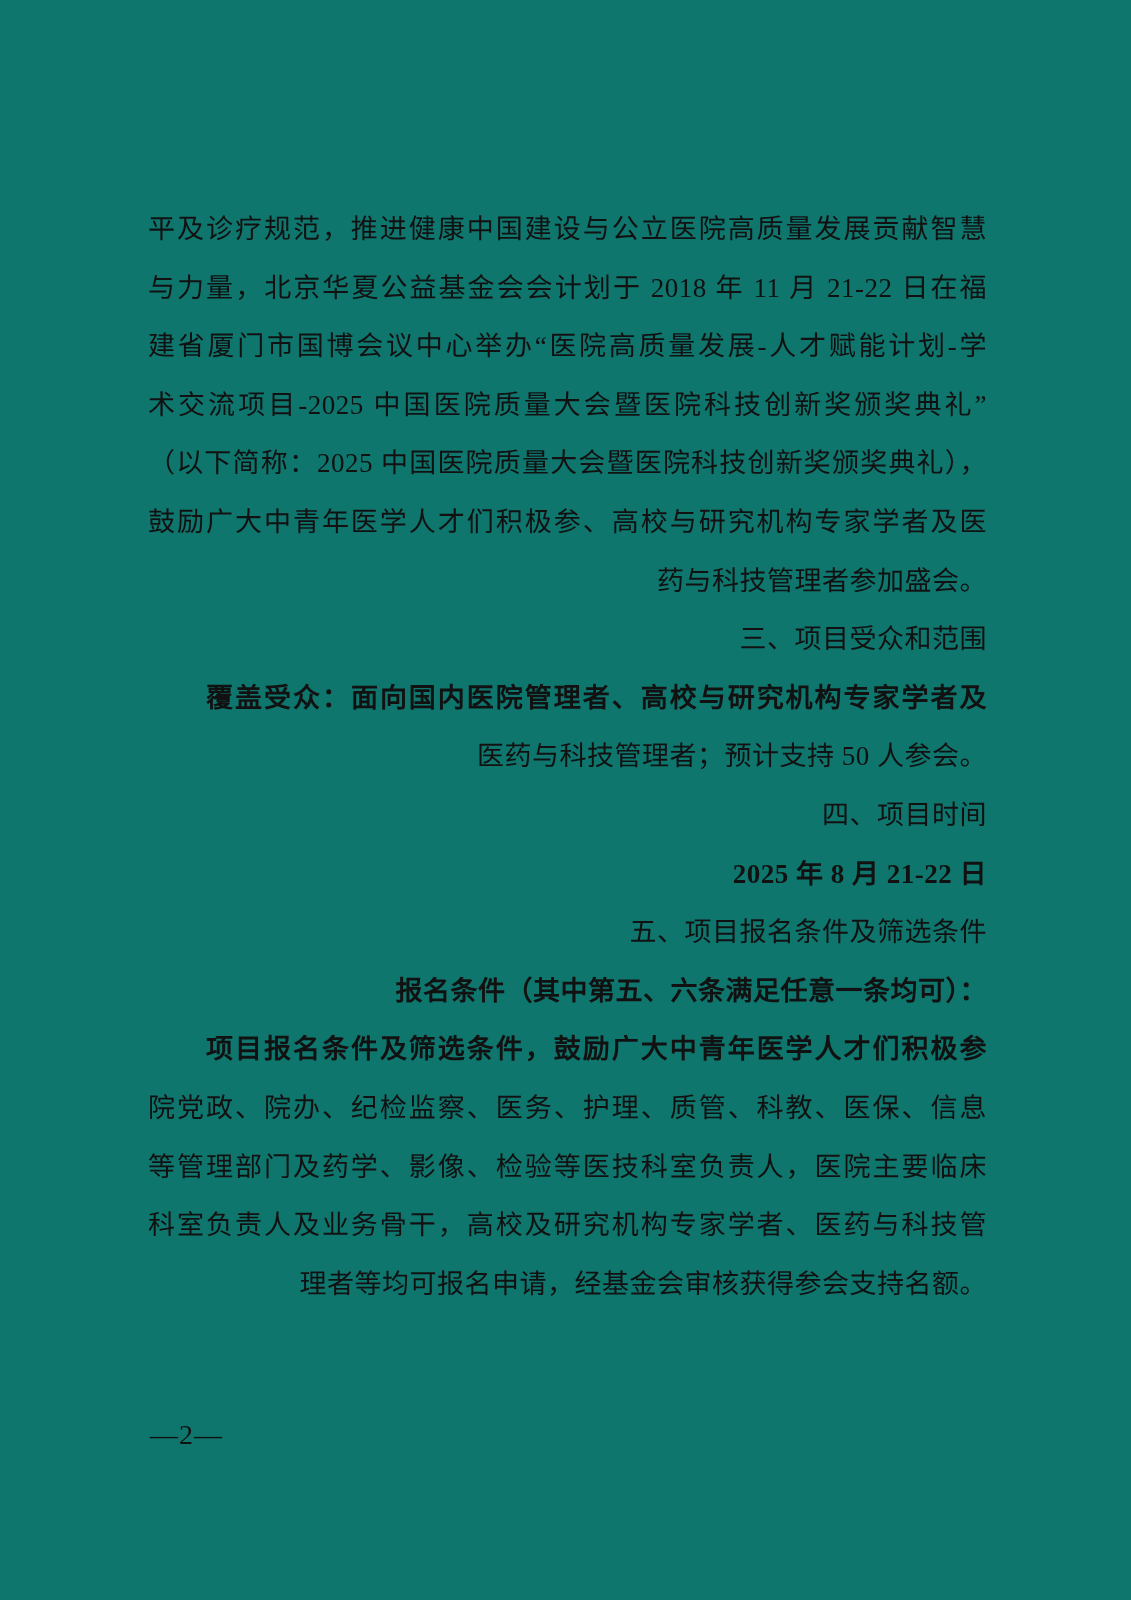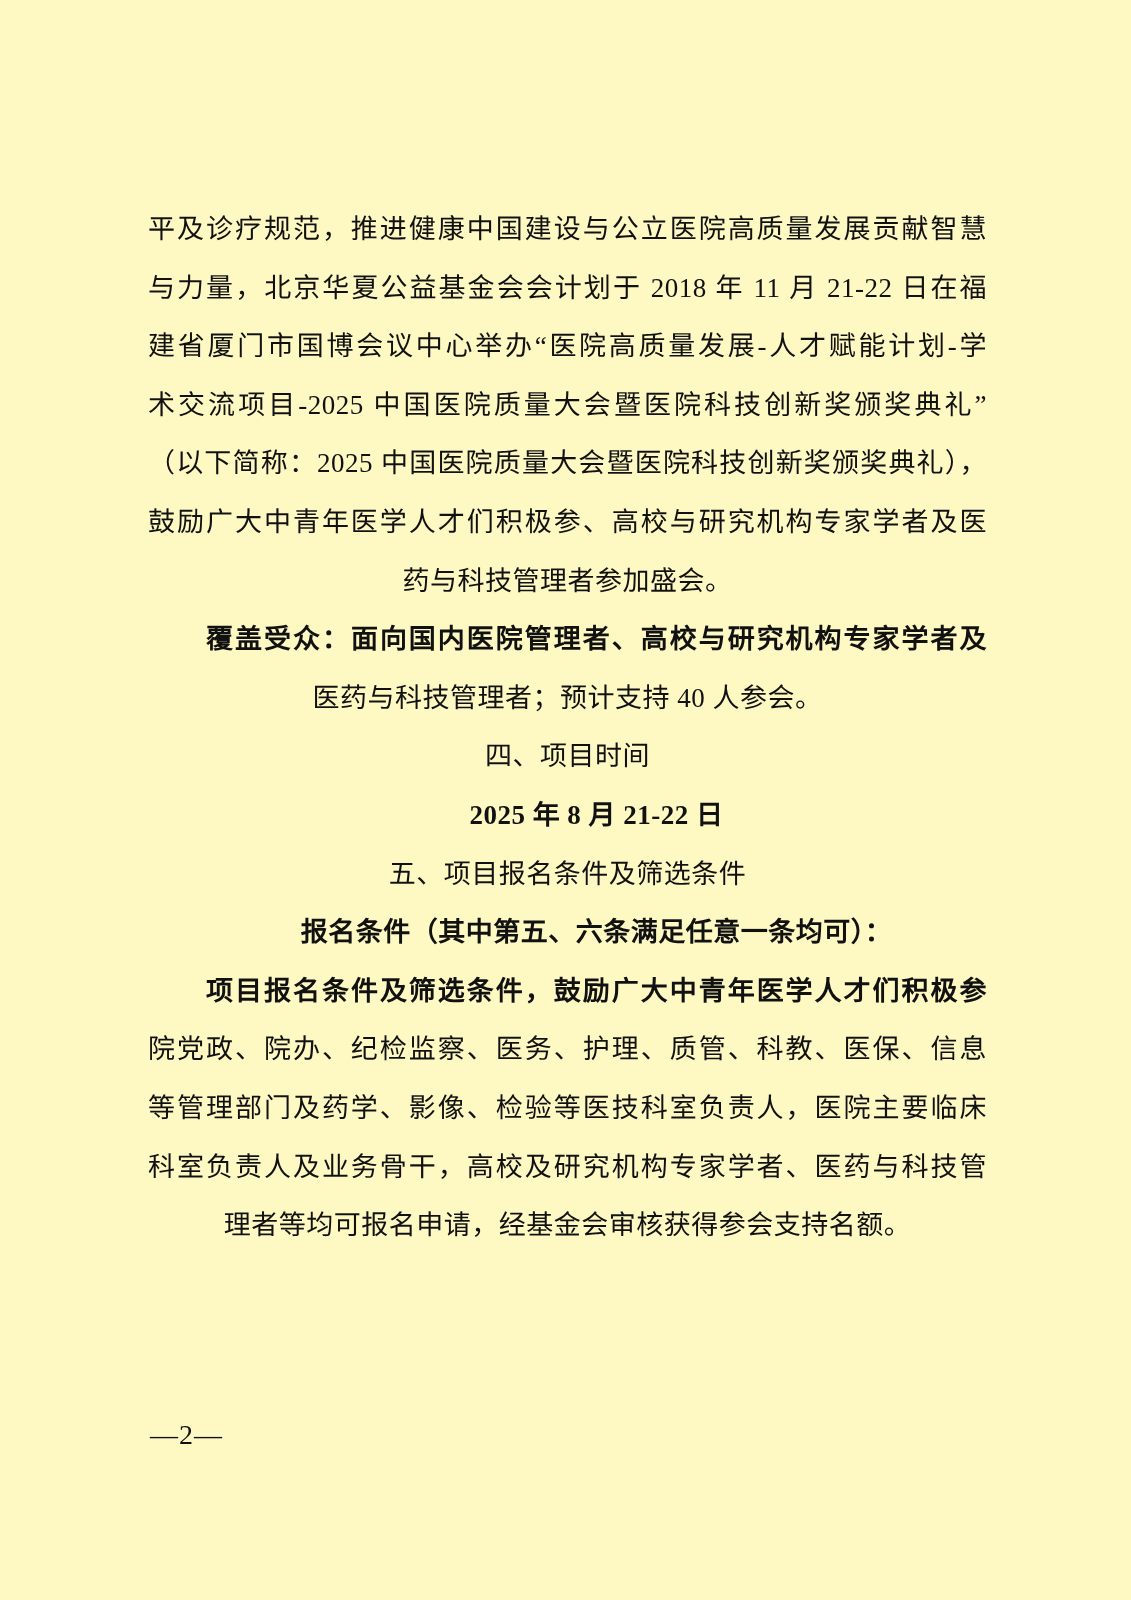--- a/index.html
+++ b/index.html
@@ -11,33 +11,33 @@
     position: relative;
     width: 1131px;
     height: 1600px;
     overflow: hidden;
     font-family: "Liberation Serif", "DejaVu Serif", serif;
     color: #111111;
   }
   .page {
     position: absolute;
     inset: 0;
-    background: #fef9c3;
+    background: #0f766e;
   }
   .content {
     position: absolute;
     left: 148px;
     top: 200px;
     width: 839px;
     font-size: 27px;
     line-height: 58.6px;
     letter-spacing: 0.5px;
   }
   .line {
-    text-align: center;
+    text-align: right;
     white-space: normal;
   }
   
   .line.just {
     text-align: justify;
     text-align-last: justify;
     text-justify: inter-character;
   }
   
   .line.indent {
@@ -60,22 +60,23 @@
 <div class="page">
 
   <div class="content">
     <div class="line just">平及诊疗规范，推进健康中国建设与公立医院高质量发展贡献智慧</div>
     <div class="line just">与力量，北京华夏公益基金会会计划于 2018 年 11 月 21-22 日在福</div>
     <div class="line just">建省厦门市国博会议中心举办“医院高质量发展-人才赋能计划-学</div>
     <div class="line just">术交流项目-2025 中国医院质量大会暨医院科技创新奖颁奖典礼”</div>
     <div class="line just">（以下简称：2025 中国医院质量大会暨医院科技创新奖颁奖典礼），</div>
     <div class="line just">鼓励广大中青年医学人才们积极参、高校与研究机构专家学者及医</div>
     <div class="line">药与科技管理者参加盛会。</div>
+    <div class="line">三、项目受众和范围</div>
     <div class="line indent just">覆盖受众：面向国内医院管理者、高校与研究机构专家学者及</div>
-    <div class="line">医药与科技管理者；预计支持 40 人参会。</div>
+    <div class="line">医药与科技管理者；预计支持 50 人参会。</div>
     <div class="line">四、项目时间</div>
     <div class="line indent">2025 年 8 月 21-22 日</div>
     <div class="line">五、项目报名条件及筛选条件</div>
     <div class="line indent">报名条件（其中第五、六条满足任意一条均可）：</div>
     <div class="line indent just">项目报名条件及筛选条件，鼓励广大中青年医学人才们积极参</div>
     <div class="line just">院党政、院办、纪检监察、医务、护理、质管、科教、医保、信息</div>
     <div class="line just">等管理部门及药学、影像、检验等医技科室负责人，医院主要临床</div>
     <div class="line just">科室负责人及业务骨干，高校及研究机构专家学者、医药与科技管</div>
     <div class="line">理者等均可报名申请，经基金会审核获得参会支持名额。</div>
   </div>

